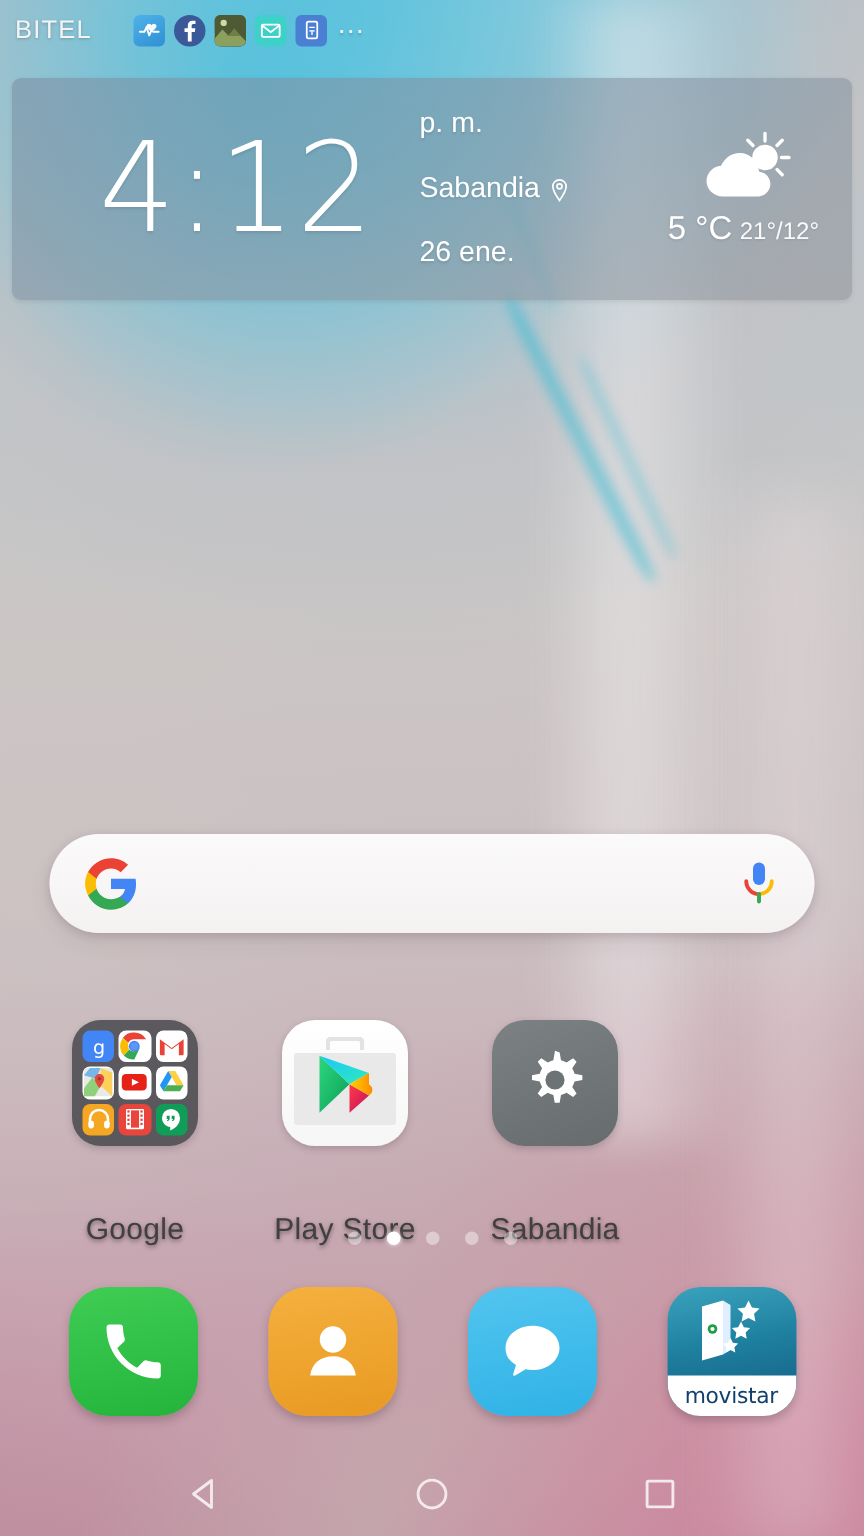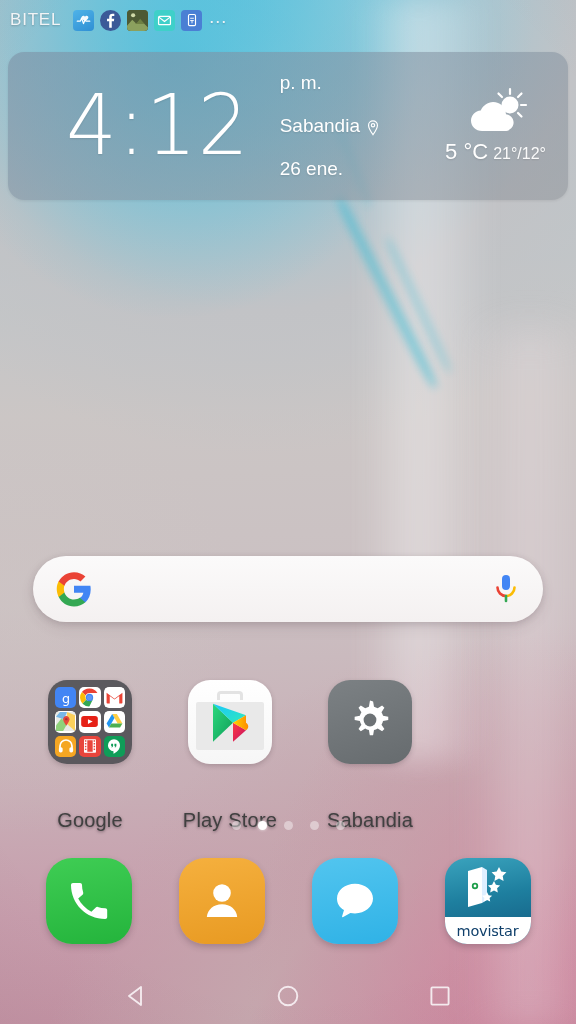--- a/index.html
+++ b/index.html
@@ -37,41 +37,41 @@
     filter:blur(14px);}
   .wp-col2{position:absolute;left:470px;top:330px;width:120px;height:700px;
     background:linear-gradient(90deg,rgba(255,255,255,0) 0%,rgba(236,225,229,.40) 50%,rgba(255,255,255,0) 100%);
     filter:blur(18px);}
   .wp-vig{position:absolute;inset:0;background:radial-gradient(125% 95% at 50% 45%, rgba(0,0,0,0) 55%, rgba(60,40,50,.10) 100%);}
 
   
   .statusbar{position:absolute;left:0;top:0;width:576px;height:40px;z-index:20;
     display:flex;align-items:center;justify-content:space-between;
     padding:0 12px 0 10px;box-sizing:border-box;color:#fff;}
-  .sb-left{display:flex;align-items:center;gap:6px;}
+  .sb-left{display:flex;align-items:center;gap:22px;}
   .carrier{font-size:17px;letter-spacing:.8px;color:#f2f4f6;text-shadow:0 1px 2px rgba(0,0,0,.22);font-weight:400;}
   .notif-icons{display:flex;align-items:center;gap:6px;margin-left:6px;}
   .nicon{width:21px;height:21px;border-radius:4px;display:flex;align-items:center;justify-content:center;position:relative;overflow:hidden;flex:0 0 auto;}
   .ni-health{background:linear-gradient(150deg,#4fb3e8,#2f8fd4);}
   .ni-fb{background:#3b5998;border-radius:50%;}
   .ni-photo{background:linear-gradient(160deg,#4a5a35,#7d8f58 45%,#3e4c2c);}
   .ni-mail{background:#3fd0c9;}
   .ni-app{background:#4a7fd4;}
   .ni-dots{color:#eef2f5;font-size:19px;line-height:0;letter-spacing:1px;padding-bottom:7px;text-shadow:0 1px 2px rgba(0,0,0,.2);}
   .sb-right{display:flex;align-items:center;gap:5px;}
   .sb-time{font-size:17px;color:#fff;text-shadow:0 1px 2px rgba(0,0,0,.22);margin-left:3px;white-space:nowrap;}
   .sb-batt-txt{font-size:17px;color:#fff;text-shadow:0 1px 2px rgba(0,0,0,.22);}
   .batt{width:28px;height:14px;border:2px solid #fff;border-radius:3px;position:relative;display:inline-block;}
   .batt:after{content:"";position:absolute;right:-5px;top:3.5px;width:3px;height:5px;background:#fff;border-radius:0 2px 2px 0;}
   .batt i{position:absolute;left:1.5px;top:1.5px;bottom:1.5px;width:74%;background:#fff;border-radius:1px;display:block;}
 
   
   .widget{position:absolute;left:8px;top:52px;width:560px;height:148px;z-index:10;
     background:linear-gradient(160deg,rgba(124,146,166,.62),rgba(132,146,160,.55) 55%,rgba(140,144,150,.50));
-    border-radius:16px;box-shadow:0 1px 3px rgba(0,0,0,.08);overflow:hidden;}
+    border-radius:6px;box-shadow:0 1px 3px rgba(0,0,0,.08);overflow:hidden;}
   .widget-inner{position:absolute;inset:0;display:flex;align-items:center;padding:0 16px 0 18px;box-sizing:border-box;}
   .clock-time{font-size:80px;line-height:1;color:#fff;font-weight:200;letter-spacing:1px;
     font-family:"DejaVu Sans","Liberation Sans",sans-serif;text-shadow:0 1px 2px rgba(0,0,0,.10);
     margin-left:40px;transform:scaleY(1.04);}
   .clock-meta{margin-left:30px;display:flex;flex-direction:column;justify-content:center;gap:21px;color:#fff;}
   .cm-row{font-size:19px;line-height:1.15;display:flex;align-items:center;gap:6px;text-shadow:0 1px 2px rgba(0,0,0,.12);}
   .pin{width:14px;height:14px;display:inline-block;}
   .weather{margin-left:auto;display:flex;flex-direction:column;align-items:center;padding-right:6px;color:#fff;}
   .w-icon{width:64px;height:50px;position:relative;margin-bottom:2px;}
   .w-temp{font-size:22px;display:flex;align-items:baseline;gap:5px;text-shadow:0 1px 2px rgba(0,0,0,.12);}

